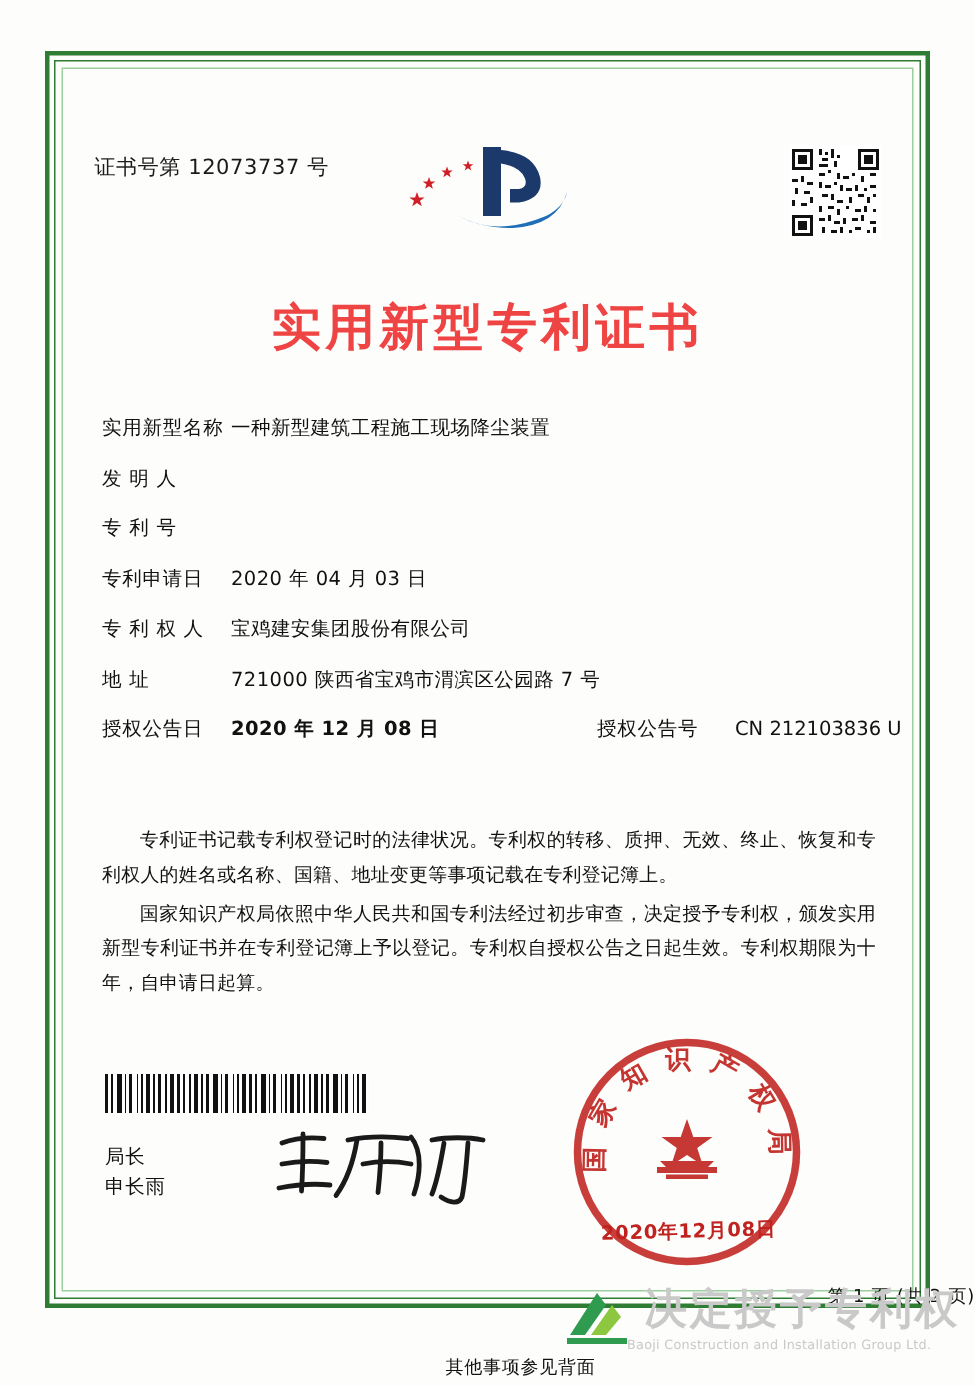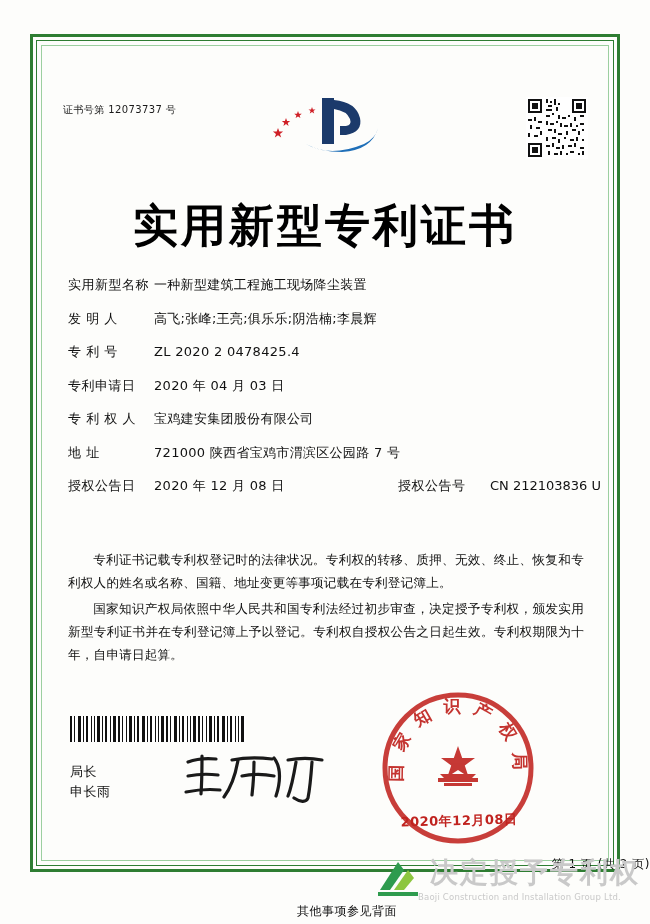--- a/index.html
+++ b/index.html
@@ -55,21 +55,21 @@
   .corner.tl { left: 30px;  top: 34px;    border-right: none; border-bottom: none; }
   .corner.tr { right: 30px; top: 34px;    border-left: none;  border-bottom: none; }
   .corner.bl { left: 30px;  bottom: 52px; border-right: none; border-top: none; }
   .corner.br { right: 30px; bottom: 52px; border-left: none;  border-top: none; }
 
   
   .cert-no {
     position: absolute;
     left: 63px;
     top: 103px;
-    font-size: 10px;
+    font-size: 14px;
     letter-spacing: .4px;
     color: #1a1a1a;
   }
 
   
   .qr {
     position: absolute;
     right: 62px;
     top: 97px;
     width: 62px;
@@ -88,24 +88,24 @@
     height: 72px;
   }
 
   
   .title {
     position: absolute;
     left: 0; right: 0;
     top: 196px;
     text-align: center;
     font-family: "DejaVu Serif", "Liberation Serif", serif;
-    font-size: 45px;
+    font-size: 33px;
     font-weight: bold;
     letter-spacing: 3px;
-    color: #000000;
+    color: #ef4444;
   }
 
   
   .fields {
     position: absolute;
     left: 68px;
     top: 276px;
     width: 520px;
     font-size: 13px;
     color: #111;
@@ -118,21 +118,21 @@
   }
   .row .lbl {
     width: 86px;
     flex: 0 0 86px;
     letter-spacing: 0.5px;
   }
   .row .val {
     flex: 1 1 auto;
     letter-spacing: .3px;
   }
-  .row.two .val { flex: 0 0 auto; width: 244px; }
+  .row.two .val { flex: 0 0 auto; width: 244px; font-weight: bold; }
   .row.two .lbl2 {
     width: 92px;
     flex: 0 0 92px;
     letter-spacing: .5px;
   }
   .row.two .val2 { flex: 1 1 auto; }
 
   
   .body-text {
     position: absolute;
@@ -359,26 +359,24 @@
 
   <div class="fields">
 
     <div class="row">
       <div class="lbl">实用新型名称</div>
       <div class="val">一种新型建筑工程施工现场降尘装置</div>
     </div>
 
     <div class="row">
       <div class="lbl">发 明 人</div>
-      <div class="val">高飞;张峰;王亮;俱乐乐;阴浩楠;李晨辉</div>
     </div>
 
     <div class="row">
       <div class="lbl">专 利 号</div>
-      <div class="val">ZL 2020 2 0478425.4</div>
     </div>
 
     <div class="row">
       <div class="lbl">专利申请日</div>
       <div class="val">2020 年 04 月 03 日</div>
     </div>
 
     <div class="row">
       <div class="lbl">专 利 权 人</div>
       <div class="val">宝鸡建安集团股份有限公司</div>

